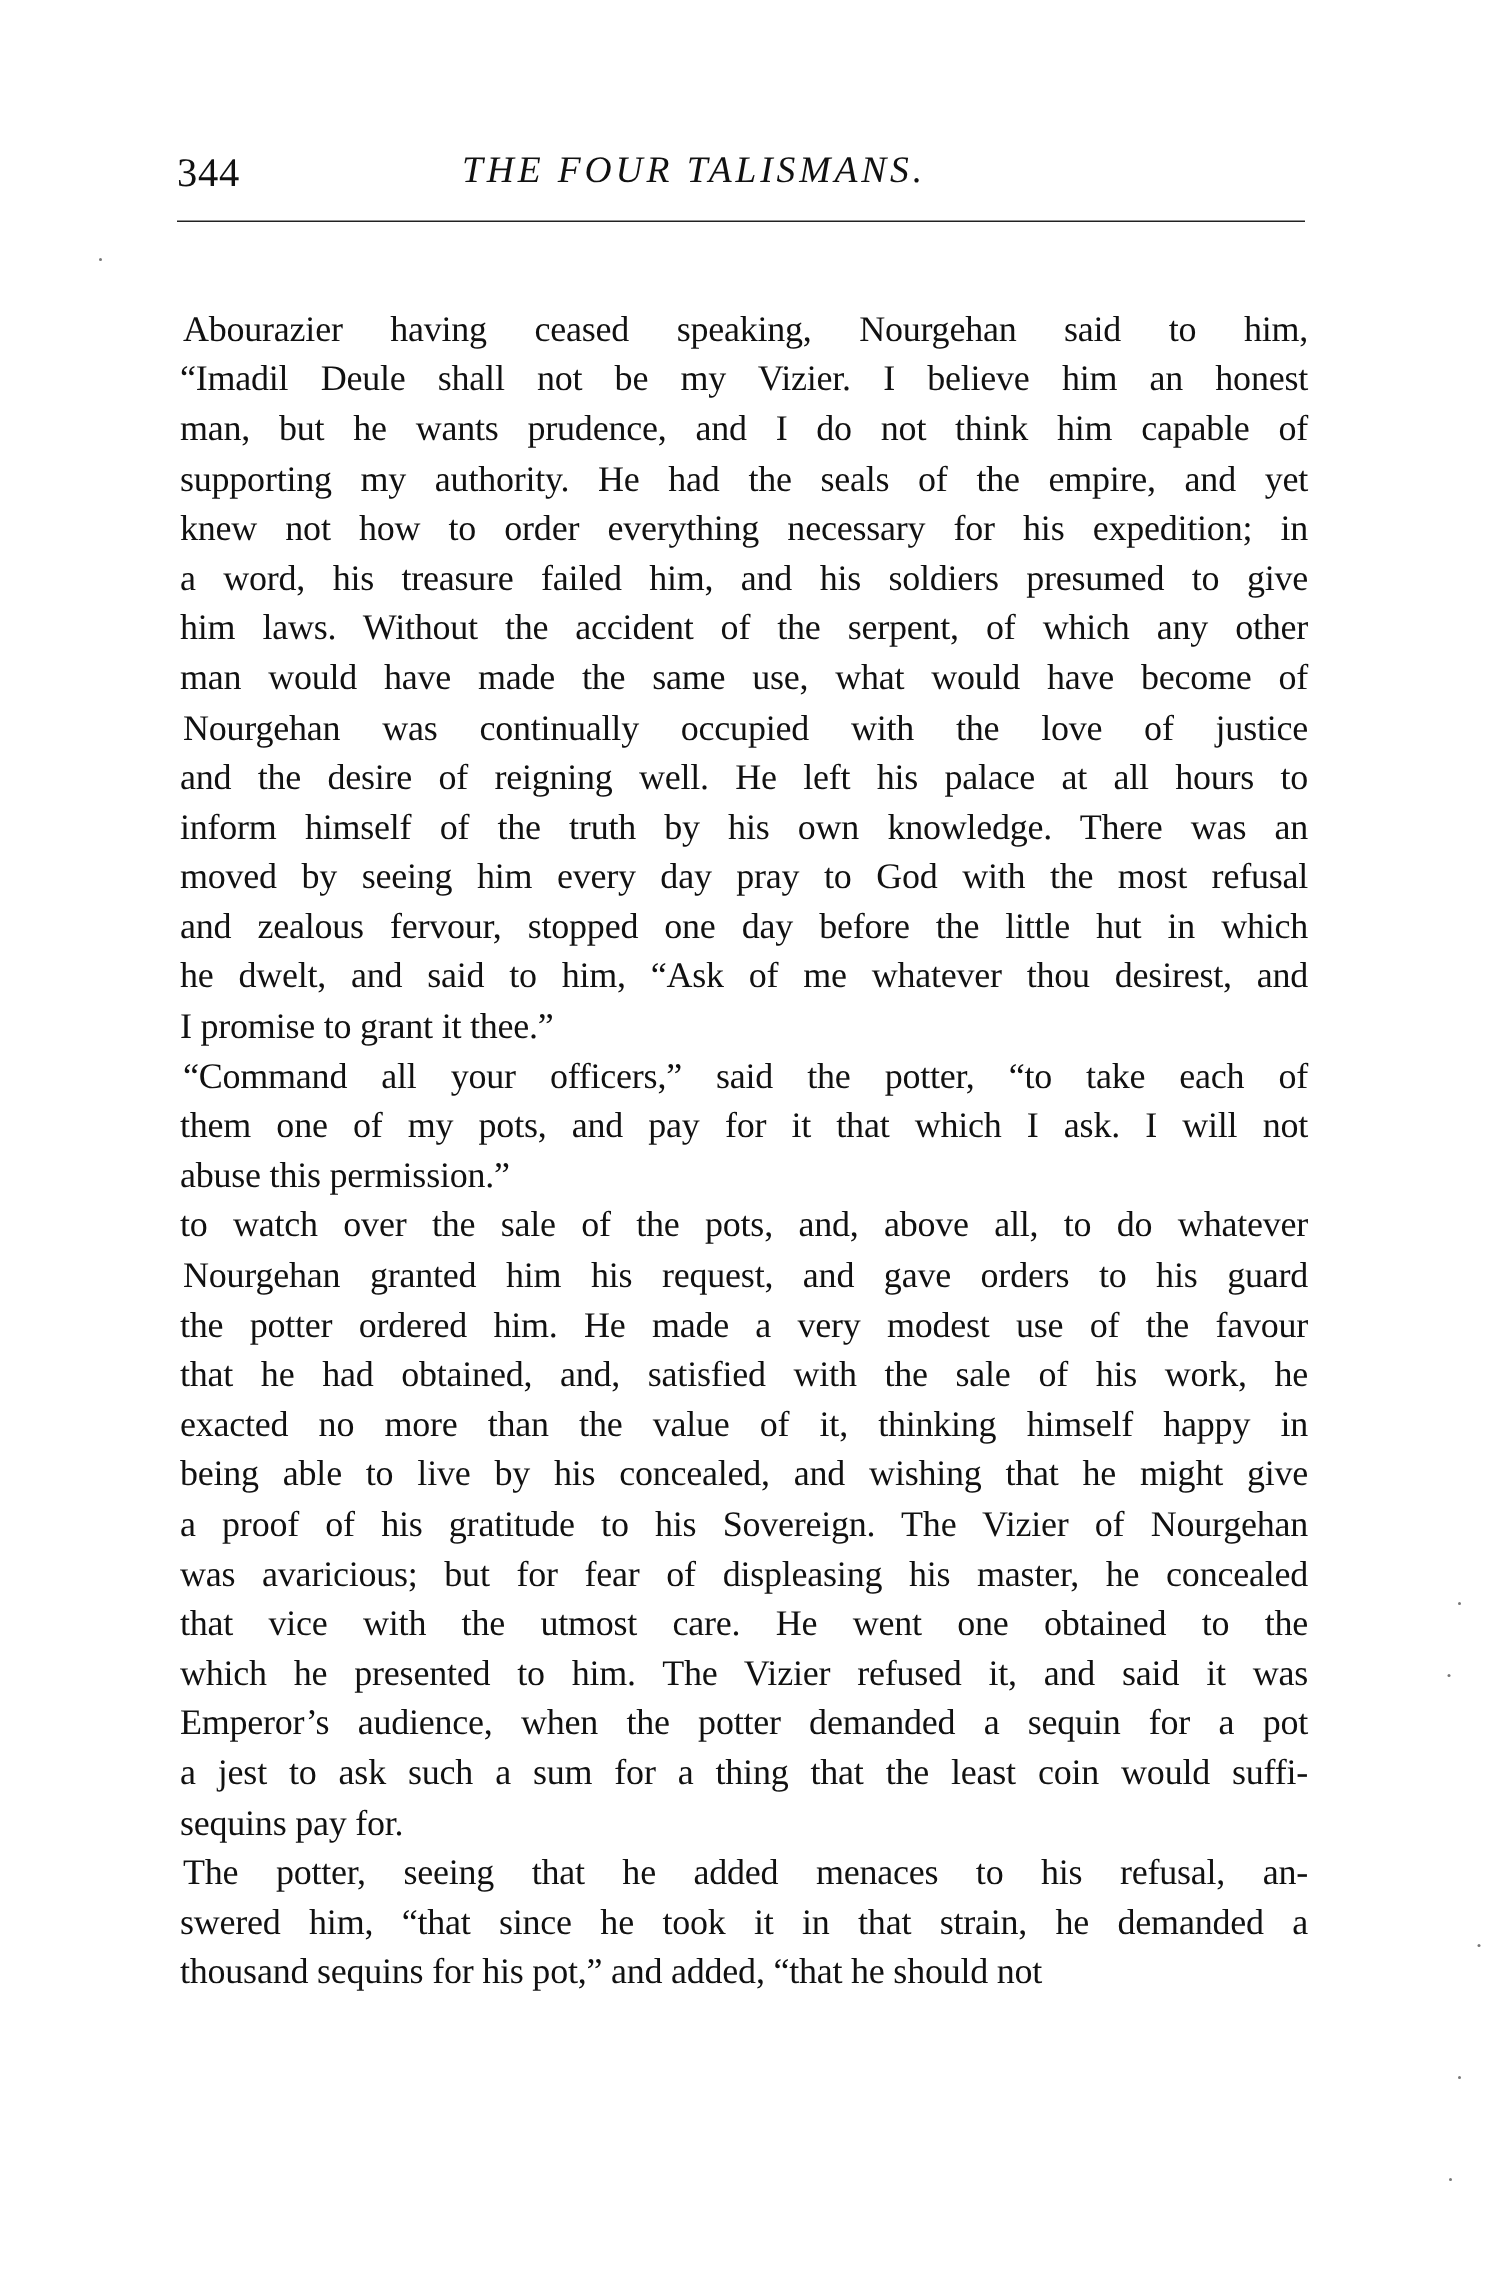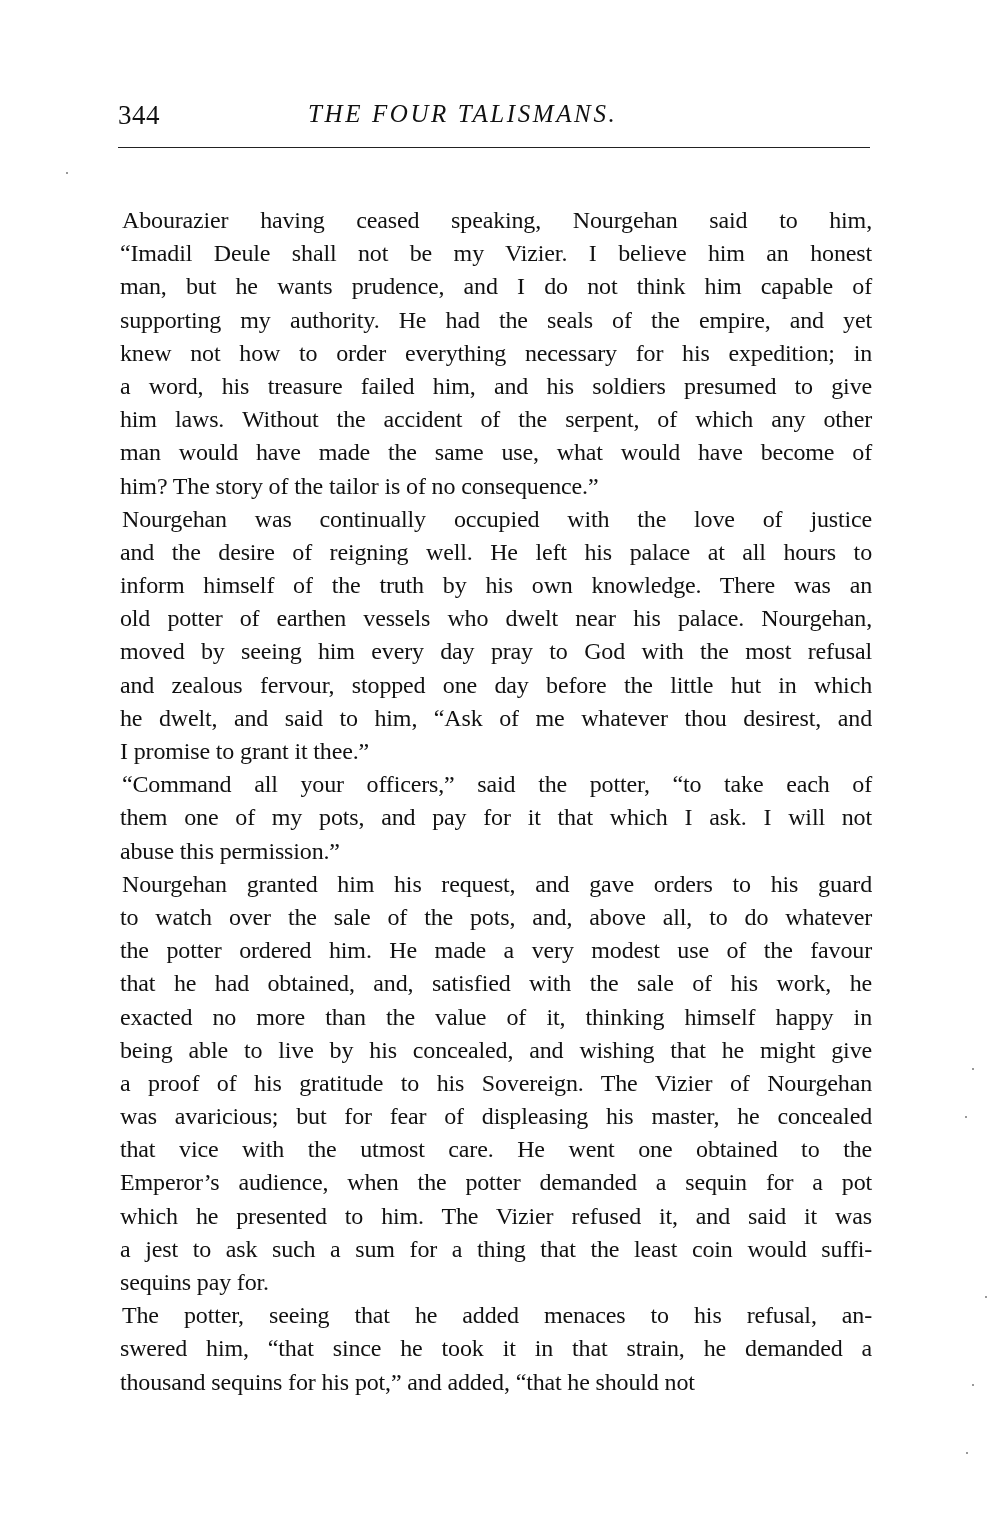--- a/index.html
+++ b/index.html
@@ -98,49 +98,47 @@
   <div class="body-text" id="body-text">
       <div>
         <span class="line indent">Abourazier having ceased speaking, Nourgehan said to him,</span>
         <span class="line">“Imadil Deule shall not be my Vizier. I believe him an honest</span>
         <span class="line">man, but he wants prudence, and I do not think him capable of</span>
         <span class="line">supporting my authority. He had the seals of the empire, and yet</span>
         <span class="line">knew not how to order everything necessary for his expedition; in</span>
         <span class="line">a word, his treasure failed him, and his soldiers presumed to give</span>
         <span class="line">him laws. Without the accident of the serpent, of which any other</span>
         <span class="line">man would have made the same use, what would have become of</span>
-        <span class="line last">him? The story of the tailor is of no consequence.”</span>
       </div>
       <div>
         <span class="line indent">Nourgehan was continually occupied with the love of justice</span>
         <span class="line">and the desire of reigning well. He left his palace at all hours to</span>
         <span class="line">inform himself of the truth by his own knowledge. There was an</span>
-        <span class="line">old potter of earthen vessels who dwelt near his palace. Nourgehan,</span>
         <span class="line">moved by seeing him every day pray to God with the most refusal</span>
         <span class="line">and zealous fervour, stopped one day before the little hut in which</span>
         <span class="line">he dwelt, and said to him, “Ask of me whatever thou desirest, and</span>
         <span class="line last">I promise to grant it thee.”</span>
       </div>
       <div>
         <span class="line indent">“Command all your officers,” said the potter, “to take each of</span>
         <span class="line">them one of my pots, and pay for it that which I ask. I will not</span>
         <span class="line last">abuse this permission.”</span>
       </div>
       <div>
+        <span class="line">to watch over the sale of the pots, and, above all, to do whatever</span>
         <span class="line indent">Nourgehan granted him his request, and gave orders to his guard</span>
-        <span class="line">to watch over the sale of the pots, and, above all, to do whatever</span>
         <span class="line">the potter ordered him. He made a very modest use of the favour</span>
         <span class="line">that he had obtained, and, satisfied with the sale of his work, he</span>
         <span class="line">exacted no more than the value of it, thinking himself happy in</span>
         <span class="line">being able to live by his concealed, and wishing that he might give</span>
         <span class="line">a proof of his gratitude to his Sovereign. The Vizier of Nourgehan</span>
         <span class="line">was avaricious; but for fear of displeasing his master, he concealed</span>
         <span class="line">that vice with the utmost care. He went one obtained to the</span>
+        <span class="line">which he presented to him. The Vizier refused it, and said it was</span>
         <span class="line">Emperor’s audience, when the potter demanded a sequin for a pot</span>
-        <span class="line">which he presented to him. The Vizier refused it, and said it was</span>
         <span class="line">a jest to ask such a sum for a thing that the least coin would suffi-</span>
         <span class="line last">sequins pay for.</span>
       </div>
       <div>
         <span class="line indent">The potter, seeing that he added menaces to his refusal, an-</span>
         <span class="line">swered him, “that since he took it in that strain, he demanded a</span>
         <span class="line last">thousand sequins for his pot,” and added, “that he should not</span>
       </div>
     </div>
 

